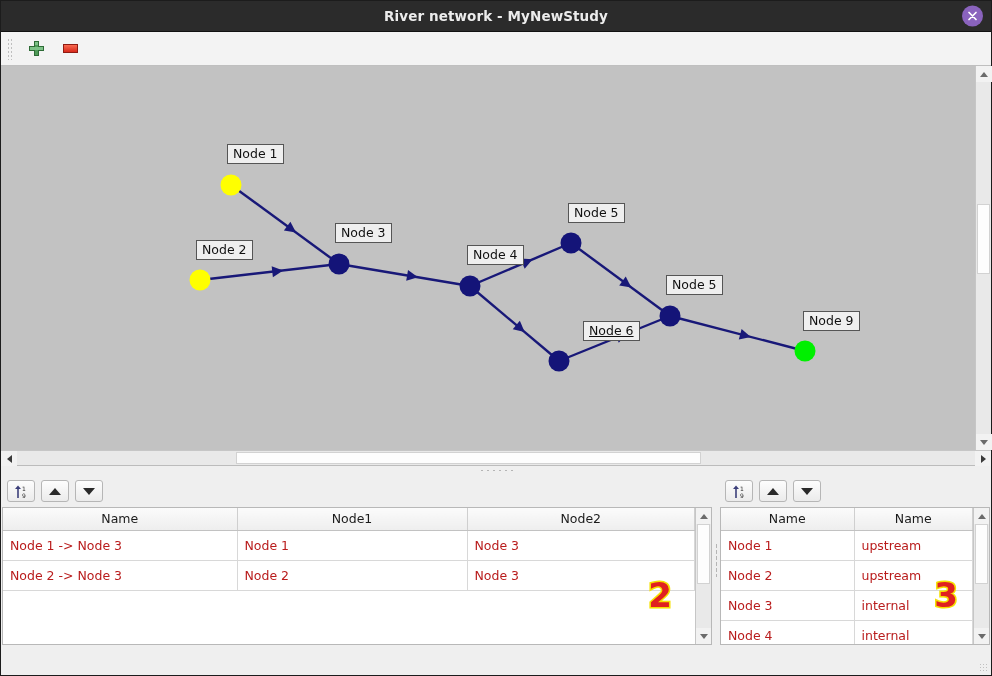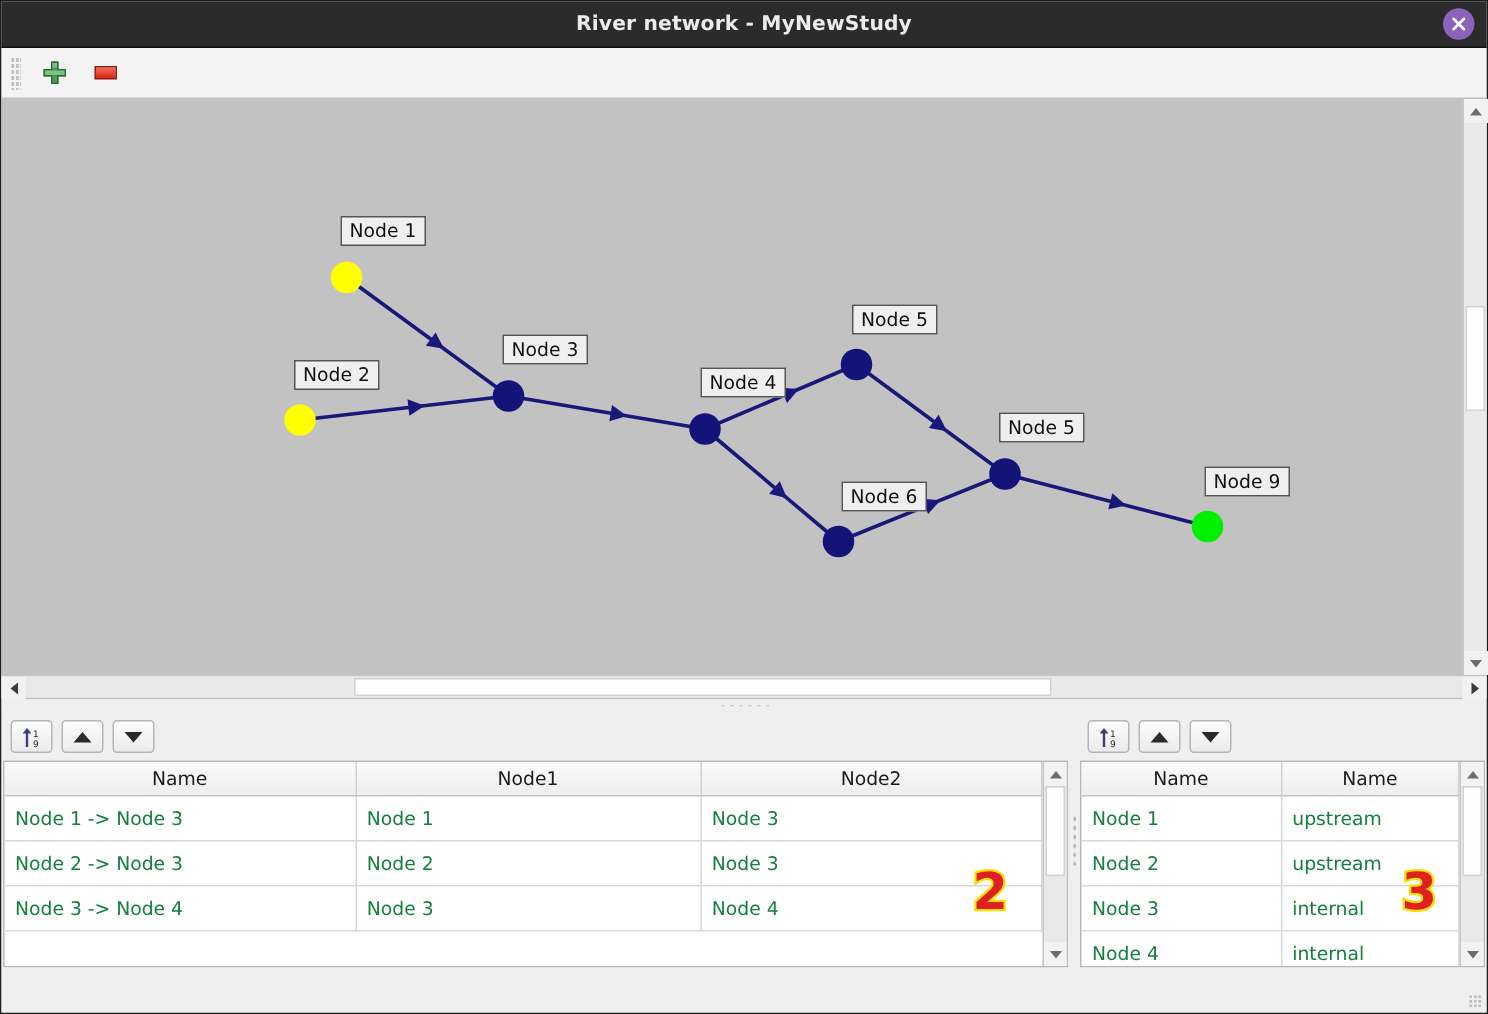--- a/index.html
+++ b/index.html
@@ -244,21 +244,21 @@
     font-size: 12.5px;
     color: #1b1b1b;
     height: 22px;
     text-align: center;
   }
   table.grid td {
     border-right: 1px solid #d8d8d8;
     border-bottom: 1px solid #d8d8d8;
     height: 30px;
     padding: 0 7px;
-    color: #15803d;
+    color: #b91c1c;
     background: #fff;
     overflow: hidden;
     white-space: nowrap;
   }
 
   .pane-marker {
     position: absolute;
     font-size: 34px;
     font-weight: bold;
     color: #e02020;
@@ -336,21 +336,21 @@
             <circle cx="558" cy="295" r="10.5" fill="#141478"></circle>
             <circle cx="669" cy="250" r="10.5" fill="#141478"></circle>
             <circle cx="804" cy="285" r="10.5" fill="#00f000"></circle>
           </svg>
 
       <div class="node-label" style="left: 226px; top: 78px;">Node 1</div>
           <div class="node-label" style="left: 195px; top: 174px;">Node 2</div>
           <div class="node-label" style="left: 334px; top: 157px;">Node 3</div>
           <div class="node-label" style="left: 466px; top: 179px;">Node 4</div>
           <div class="node-label" style="left: 567px; top: 137px;">Node 5</div>
-          <div class="node-label" style="left: 560px; top: 255px;">Node 6</div>
+          <div class="node-label" style="left: 582px; top: 255px; text-decoration: underline;">Node 6</div>
           <div class="node-label" style="left: 665px; top: 209px;">Node 5</div>
           <div class="node-label" style="left: 802px; top: 245px;">Node 9</div>
         </div>
       <div class="vscroll">
         <div class="sb-btn">
             <span class="arr up"></span>
           </div>
         <div class="sb-track">
           <div class="sb-thumb" style="left:1px; right:1px; top:122px; height:70px;"></div>
         </div>
@@ -409,25 +409,20 @@
             <tbody id="links-body">
                 <tr>
                   <td>Node 1 -&gt; Node 3</td>
                   <td>Node 1</td>
                   <td>Node 3</td>
                 </tr>
                 <tr>
                   <td>Node 2 -&gt; Node 3</td>
                   <td>Node 2</td>
                   <td>Node 3</td>
-                </tr>
-                <tr>
-                  <td>Node 3 -&gt; Node 4</td>
-                  <td>Node 3</td>
-                  <td>Node 4</td>
                 </tr>
               </tbody>
           </table>
         </div>
         <div class="vscroll" style="border-left:1px solid #c6c6c6;">
           <div class="sb-btn">
               <span class="arr up"></span>
             </div>
           <div class="sb-track">
             <div class="sb-thumb" style="left:1px; right:1px; top:0; height:60px;"></div>

